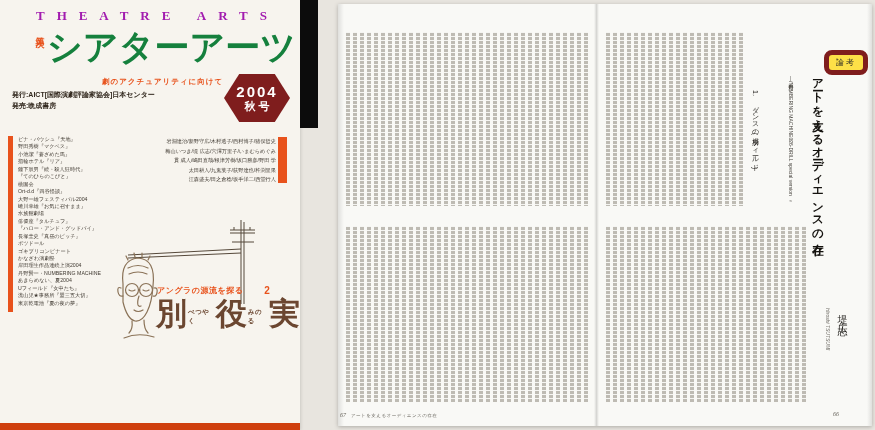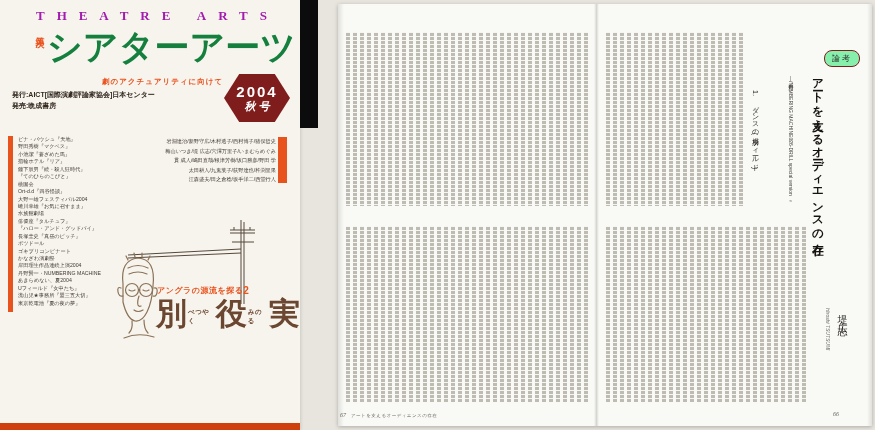--- a/index.html
+++ b/index.html
@@ -16,29 +16,29 @@
   .cover-title{position:absolute;left:47px;top:24px;font-size:35px;font-weight:900;
                color:#15803d;letter-spacing:0;white-space:nowrap;}
   .tagline{position:absolute;left:102px;top:77px;font-size:7.5px;font-weight:bold;
            color:#e8521c;letter-spacing:1px;}
   .pubs{position:absolute;left:12px;top:89px;font-size:7px;font-weight:bold;color:#33291f;
         line-height:11px;}
   .hexagon{position:absolute;left:224px;top:74px;width:66px;height:48px;background:#7f1d1d;
            clip-path:polygon(23% 0,77% 0,100% 50%,77% 100%,23% 100%,0 50%);
            display:flex;flex-direction:column;align-items:center;justify-content:center;color:#fff;}
   .hex-year{font-size:15px;font-weight:bold;letter-spacing:2px;line-height:16px;}
-  .hex-season{font-size:11px;font-weight:bold;line-height:13px;font-style:italic;}
+  .hex-season{font-size:11px;font-weight:bold;line-height:13px;}
   .stripe{position:absolute;background:#e8521c;}
   .stripe-left{left:8px;top:136px;width:5px;height:176px;}
   .stripe-right{left:278px;top:137px;width:9px;height:46px;}
   .productions{position:absolute;left:18px;top:136px;width:142px;font-size:5.2px;
                line-height:7.43px;color:#403a32;}
   .critics{position:absolute;left:120px;top:137px;width:156px;text-align:right;
            font-size:5.2px;line-height:9.6px;color:#403a32;}
-  .series-row{position:absolute;left:157px;top:285px;display:flex;align-items:flex-end;gap:0;
+  .series-row{position:absolute;left:157px;top:285px;display:flex;align-items:flex-end;gap:21px;
               color:#e8521c;font-weight:bold;}
   .series{font-size:8px;letter-spacing:.5px;}
   .series-no{font-size:10px;}
   .feature-name{position:absolute;left:156px;top:297px;display:flex;align-items:flex-end;
                 color:#6b4630;}
   .feature-char{font-size:31px;font-weight:900;line-height:34px;}
   .feature-ruby{font-size:6.5px;font-weight:bold;margin:0 1px 5px 1px;letter-spacing:.5px;}
 
   
   .band{position:absolute;left:0;top:338px;width:300px;height:85px;background:#e8521c;color:#fff;}
@@ -72,23 +72,23 @@
   .page-edge-r{position:absolute;right:0;top:0;width:5px;height:422px;
           background:linear-gradient(to left,rgba(0,0,0,.10),rgba(0,0,0,0));}
 
   
   .sim-text{position:absolute;opacity:.5;
     background-image:
       repeating-linear-gradient(to bottom,rgba(249,249,246,.95) 0 1px,rgba(249,249,246,0) 1px 4px),
       repeating-linear-gradient(to right,#847f73 0 4px,rgba(0,0,0,0) 4px 7px);}
 
   .v{writing-mode:vertical-rl;text-orientation:mixed;}
-  .rp-badge{position:absolute;left:486px;top:46px;width:34px;height:15px;border:1px solid #7f1d1d;
+  .rp-badge{position:absolute;left:486px;top:46px;width:34px;height:15px;border:5px solid #7f1d1d;
             border-radius:8px;display:flex;align-items:center;justify-content:center;
-            font-size:8px;color:#2b2925;letter-spacing:2px;background:#86efac;}
+            font-size:8px;color:#2b2925;letter-spacing:2px;background:#fde047;}
   .rp-title{position:absolute;left:472px;top:66px;height:215px;font-family:"Liberation Serif",serif;
             font-weight:bold;font-size:11.5px;color:#15130f;letter-spacing:.5px;}
   .rp-sub{position:absolute;left:450px;top:72px;height:165px;font-size:5px;color:#4a4741;}
   .rp-sec{position:absolute;left:412px;top:86px;height:135px;font-size:7px;color:#2e2c28;}
   .rp-author{position:absolute;left:497px;top:302px;height:64px;font-family:"Liberation Serif",serif;
              font-size:10px;color:#1c1a16;letter-spacing:3px;}
   .rp-romaji{position:absolute;left:487px;top:304px;height:66px;font-size:5px;font-style:italic;
              color:#6e6b64;}
   .rp-pagenum{position:absolute;left:495px;top:407px;font-size:6px;font-style:italic;
               font-family:"Liberation Serif",serif;color:#6a675f;}

